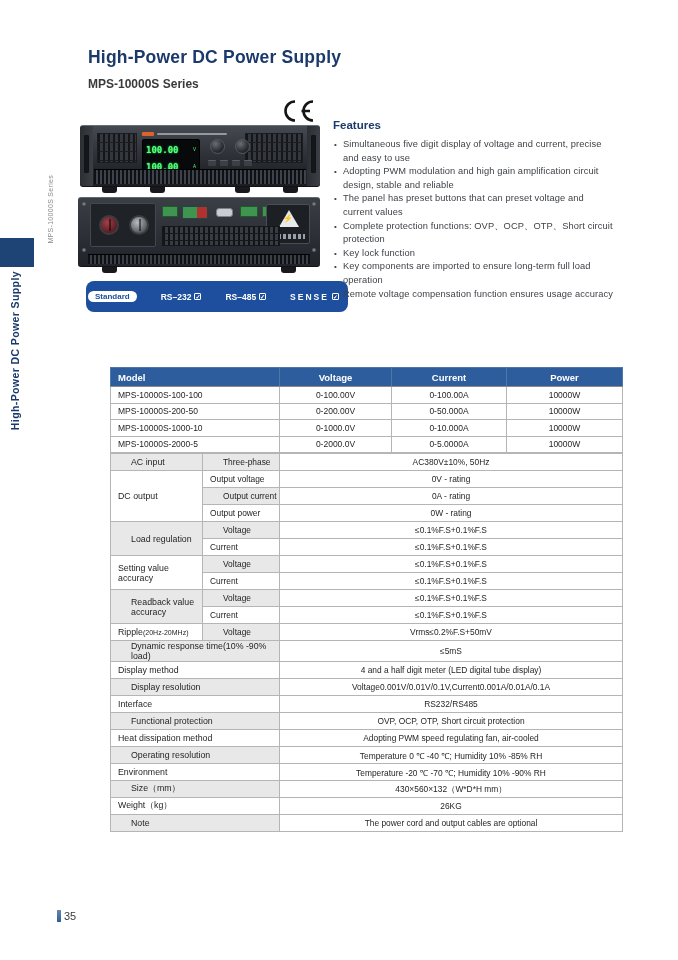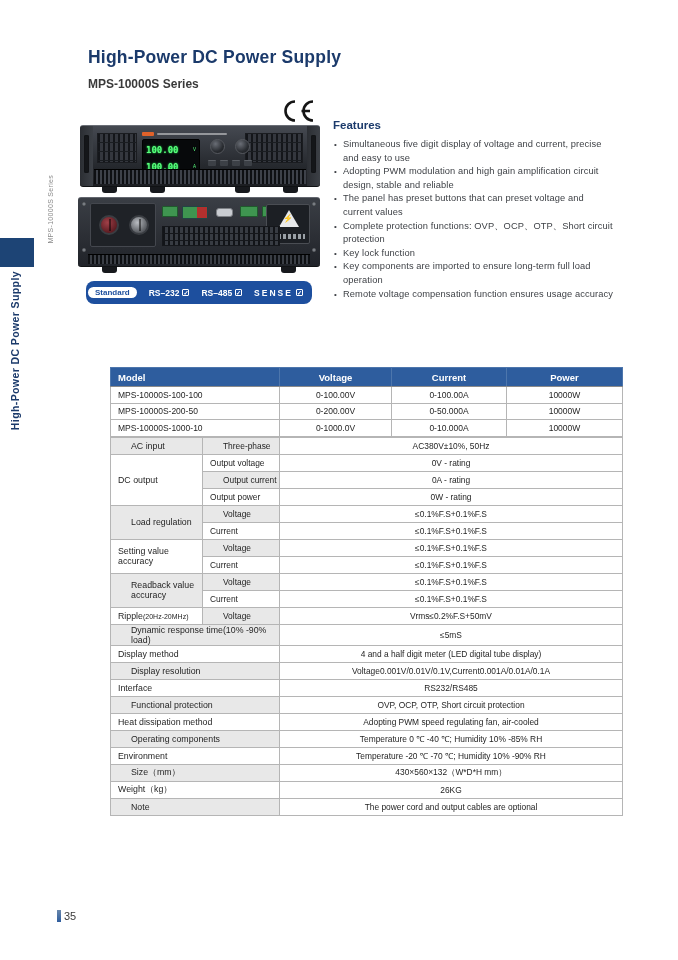--- a/index.html
+++ b/index.html
@@ -110,22 +110,22 @@
       repeating-linear-gradient(180deg, rgba(0,0,0,0) 0 6px, #15171b 6px 7px),
       repeating-linear-gradient(90deg, #121418 0 2px, #383c43 2px 5px);
     border:1px solid #15171b;
   }
   .rear-comb { position:absolute; left:10px; right:10px; bottom:2px; height:10px;
     background:repeating-linear-gradient(90deg, #0e1013 0 2px, #3a3e45 2px 4px); border-top:1px solid #000;}
   .screw { position:absolute; width:4px; height:4px; border-radius:50%; background:#7d8187; box-shadow:inset 0 0 1px #000;}
 
   
   .std-badge {
-    position:absolute; left:86px; top:281px; height:23px; padding:0 9px 0 2px;
-    background:#1d4f9e; border-radius:8px; display:flex; align-items:center; gap:12px;
+    position:absolute; left:86px; top:281px; height:31px; padding:0 9px 0 2px;
+    background:#1d4f9e; border-radius:8px; display:flex; align-items:center; gap:24px;
   }
   .std-pill {
     background:#fff; color:#1d4f9e; font-size:8px; font-weight:bold;
     border-radius:7px; padding:1px 7px; line-height:9px;
   }
   .std-item { display:flex; align-items:center; gap:3px; color:#fff; font-size:8.5px; font-weight:bold; }
   .std-item .lbl.spread { letter-spacing:2px; }
   .checkbox {
     width:7px; height:7px; border:1px solid #fff; border-radius:1px;
     font-size:6px; line-height:6px; color:#fff; text-align:center; font-weight:bold;
@@ -317,20 +317,26 @@
           <td>0-200.00V</td>
           <td>0-50.000A</td>
           <td>10000W</td>
         </tr>
         <tr>
           <td class="c-model">MPS-10000S-1000-10</td>
           <td>0-1000.0V</td>
           <td>0-10.000A</td>
           <td>10000W</td>
         </tr>
+        <tr>
+          <td class="c-model">MPS-10000S-2000-5</td>
+          <td>0-2000.0V</td>
+          <td>0-5.0000A</td>
+          <td>10000W</td>
+        </tr>
       </tbody>
     </table>
 
     <table class="spec-table">
       <colgroup>
           <col style="width:92px">
           <col style="width:77px">
           <col style="width:343px">
         </colgroup>
       <tbody>
@@ -402,21 +408,21 @@
         </tr>
         <tr>
           <td class="cat g" colspan="2">Functional protection</td>
           <td class="val">OVP, OCP, OTP, Short circuit protection</td>
         </tr>
         <tr>
           <td class="cat w" colspan="2">Heat dissipation method</td>
           <td class="val">Adopting PWM speed regulating fan, air-cooled</td>
         </tr>
         <tr>
-          <td class="cat g" colspan="2">Operating components</td>
+          <td class="cat g" colspan="2">Operating resolution</td>
           <td class="val">Temperature 0 ℃ -40 ℃; Humidity 10% -85% RH</td>
         </tr>
         <tr>
           <td class="cat w" colspan="2">Environment</td>
           <td class="val">Temperature -20 ℃ -70 ℃; Humidity 10% -90% RH</td>
         </tr>
         <tr>
           <td class="cat g" colspan="2">Size（mm）</td>
           <td class="val">430×560×132（W*D*H mm）</td>
         </tr>

